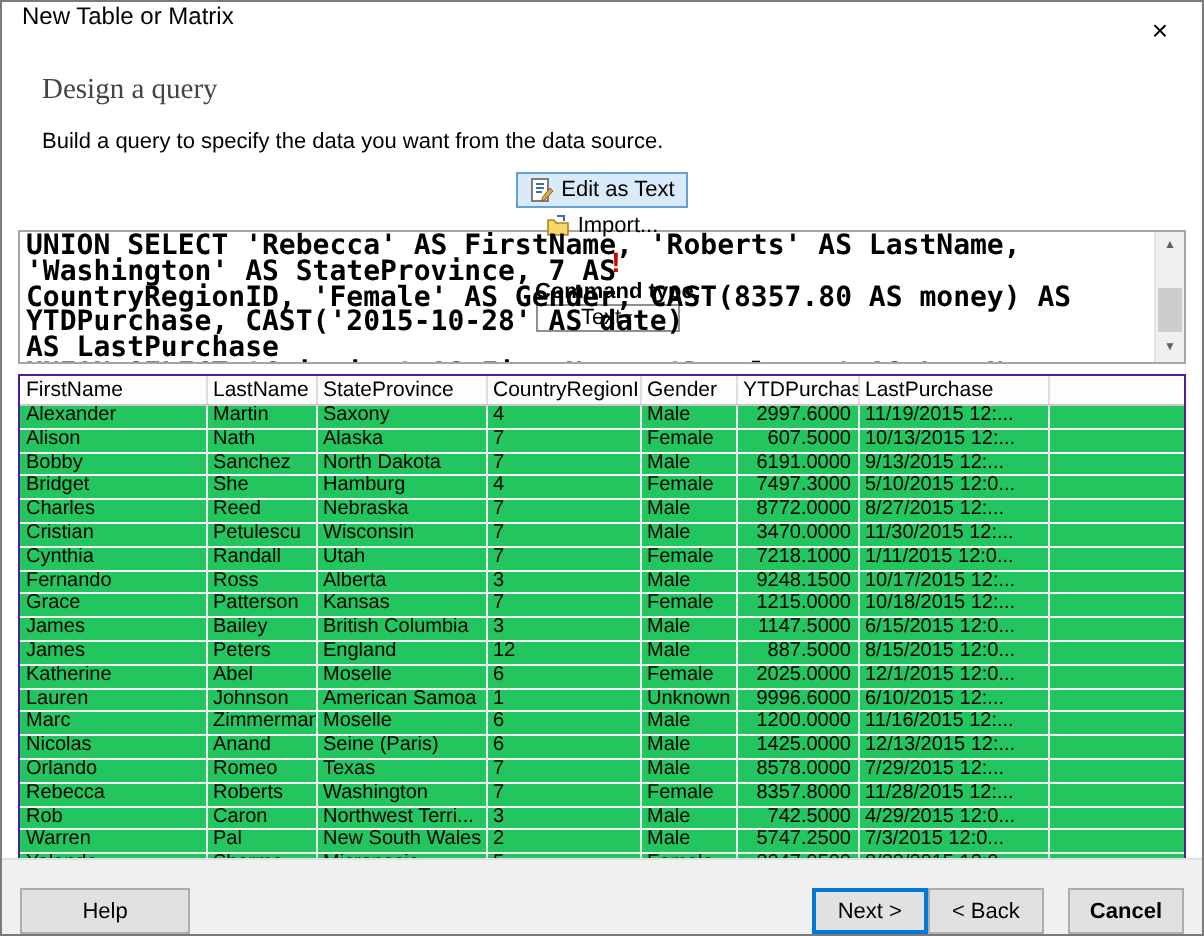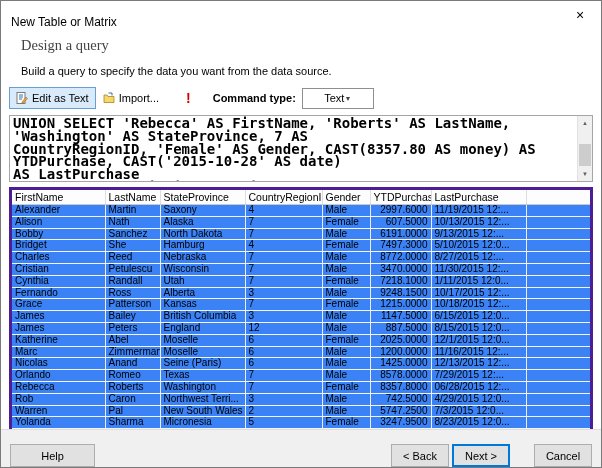--- a/index.html
+++ b/index.html
@@ -3,31 +3,31 @@
 <meta charset="utf-8">
 <style>
   * { box-sizing: border-box; }
   html,body { margin:0; padding:0; background:#c8c8c8; }
   body { width:602px; height:468px; font-family:"Liberation Sans", sans-serif; }
   .dialog {
     position:relative; width:602px; height:468px; background:#fff;
     border:1px solid #7a7a7a; overflow:hidden;
   }
   
-  .titlebar { height:28px; display:flex; align-items:flex-end; background:#fff; }
+  .titlebar { height:28px; display:flex; align-items:flex-start; background:#fff; }
   .titlebar .title { padding-left:10px; font-size:12px; color:#000; flex:1; }
   .close-btn {
     width:42px; height:28px; border:0; background:transparent; font-size:14px;
     color:#000; cursor:pointer; line-height:28px; text-align:center; padding:0;
   }
   
   .page-head h1 { margin:8px 0 0 20px; font-size:14.5px; font-weight:normal; color:#444;font-family:Liberation Serif, serif; }
   .page-head p  { margin:11px 0 0 20px; font-size:11px; color:#000; }
   
-  .toolbar { margin:9px 8px 0 8px; height:24px; display:flex; align-items:center; font-size:11px; }
+  .toolbar { margin:9px 8px 0 8px; height:24px; display:flex; align-items:center; font-size:11px;flex-direction:column; }
   .tb-btn {
     display:inline-flex; align-items:center; gap:4px; height:22px; padding:2px 6px;
     background:transparent; border:1px solid transparent; font-size:11px;
     font-family:inherit; cursor:pointer; color:#000;
   }
   .tb-btn.pressed { background:#d9eafa; border-color:#66a0d2; }
   .run-btn { margin-left:14px; font-weight:bold; font-size:14px; color:#d40000; padding:0 5px; }
   .cmd-label { margin-left:16px; color:#000;font-weight:bold; }
   .select {
     margin-left:6px; width:72px; height:21px; border:1px solid #8f8f8f; background:#fff;
@@ -41,21 +41,21 @@
   .sql {
     flex:1; margin:0; padding:1px 3px; overflow:hidden;
     font-family:"DejaVu Sans Mono", monospace; font-size:14px; line-height:12.8px;
     white-space:pre-wrap; word-break:break-word; color:#000;font-weight:bold;
   }
   .vscroll { width:15px; background:#f0f0f0; border-left:1px solid #e2e2e2; position:relative; }
   .sb-arrow { height:14px; line-height:14px; text-align:center; font-size:6px; color:#606060; cursor:pointer; }
   .sb-arrow.down { position:absolute; bottom:0; left:0; right:0; }
   .sb-thumb { position:absolute; left:1px; right:1px; top:28px; height:22px; background:#cdcdcd; cursor:pointer; }
   
-  .grid { margin:5px 8px 0 8px; height:248px; border:3px solid #4c1d95; overflow:hidden; background:#3b82f6; }
+  .grid { margin:5px 8px 0 8px; height:248px; border:1px solid #4c1d95; overflow:hidden; background:#22c55e; }
   table { border-collapse:collapse; table-layout:fixed; width:100%; }
   th {
     text-align:left; font-weight:normal; font-size:10.5px; padding:1px 3px; height:14px;
     border-right:1px solid #dedede; border-bottom:1px solid #c9c9c9;
     white-space:nowrap; overflow:hidden; background:#fdfdfd; color:#000;
   }
   th:last-child { border-right:0; }
   td {
     font-size:10px; padding:0 3px; height:10.6px; line-height:10.8px;
     border-right:1px solid #ececec; border-bottom:1px solid #f4f4f4;
@@ -70,21 +70,21 @@
     display:flex; align-items:flex-end; padding:0 9px;
   }
   .btn {
     height:23px; min-width:58px; padding:0 10px; font-size:11px; font-family:inherit;
     background:#e1e1e1; border:1px solid #adadad; color:#000; cursor:pointer;
   }
   .btn-help { min-width:85px; }
   .footer .right { margin-left:auto; display:flex; align-items:center; }
   .btn-back { margin-right:3px; }
   .btn-next { border:1px solid #0078d7; box-shadow:inset 0 0 0 1px #0078d7; }
-  .btn-cancel { margin-left:24px; }
+  .btn-cancel { margin-left:9px;font-weight:bold; }
 </style>
 </head>
 <body>
 
 <div class="dialog">
 
   <div class="titlebar">
     <span class="title">New Table or Matrix</span>
     <button class="close-btn">×</button>
   </div>
@@ -278,20 +278,30 @@
             <td>Katherine</td>
             <td>Abel</td>
             <td>Moselle</td>
             <td>6</td>
             <td>Female</td>
             <td class="num">2025.0000</td>
             <td>12/1/2015 12:0...</td>
             <td></td>
           </tr>
           <tr>
+            <td>Lauren</td>
+            <td>Johnson</td>
+            <td>American Samoa</td>
+            <td>1</td>
+            <td>Unknown</td>
+            <td class="num">9996.6000</td>
+            <td>6/10/2015 12:...</td>
+            <td></td>
+          </tr>
+          <tr>
             <td>Marc</td>
             <td>Zimmerman</td>
             <td>Moselle</td>
             <td>6</td>
             <td>Male</td>
             <td class="num">1200.0000</td>
             <td>11/16/2015 12:...</td>
             <td></td>
           </tr>
           <tr>
@@ -314,21 +324,21 @@
             <td>7/29/2015 12:...</td>
             <td></td>
           </tr>
           <tr>
             <td>Rebecca</td>
             <td>Roberts</td>
             <td>Washington</td>
             <td>7</td>
             <td>Female</td>
             <td class="num">8357.8000</td>
-            <td>06/28/2015 12:...</td>
+            <td>11/28/2015 12:...</td>
             <td></td>
           </tr>
           <tr>
             <td>Rob</td>
             <td>Caron</td>
             <td>Northwest Terri...</td>
             <td>3</td>
             <td>Male</td>
             <td class="num">742.5000</td>
             <td>4/29/2015 12:0...</td>
@@ -354,19 +364,19 @@
             <td>8/23/2015 12:0...</td>
             <td></td>
           </tr>
         </tbody>
     </table>
   </div>
 
   <div class="footer">
     <button class="btn btn-help">Help</button>
     <div class="right">
+      <button class="btn btn-next">Next &gt;</button>
       <button class="btn btn-back">&lt; Back</button>
-      <button class="btn btn-next">Next &gt;</button>
       <button class="btn btn-cancel">Cancel</button>
     </div>
   </div>
 
 </div>
 
 </body></html>

